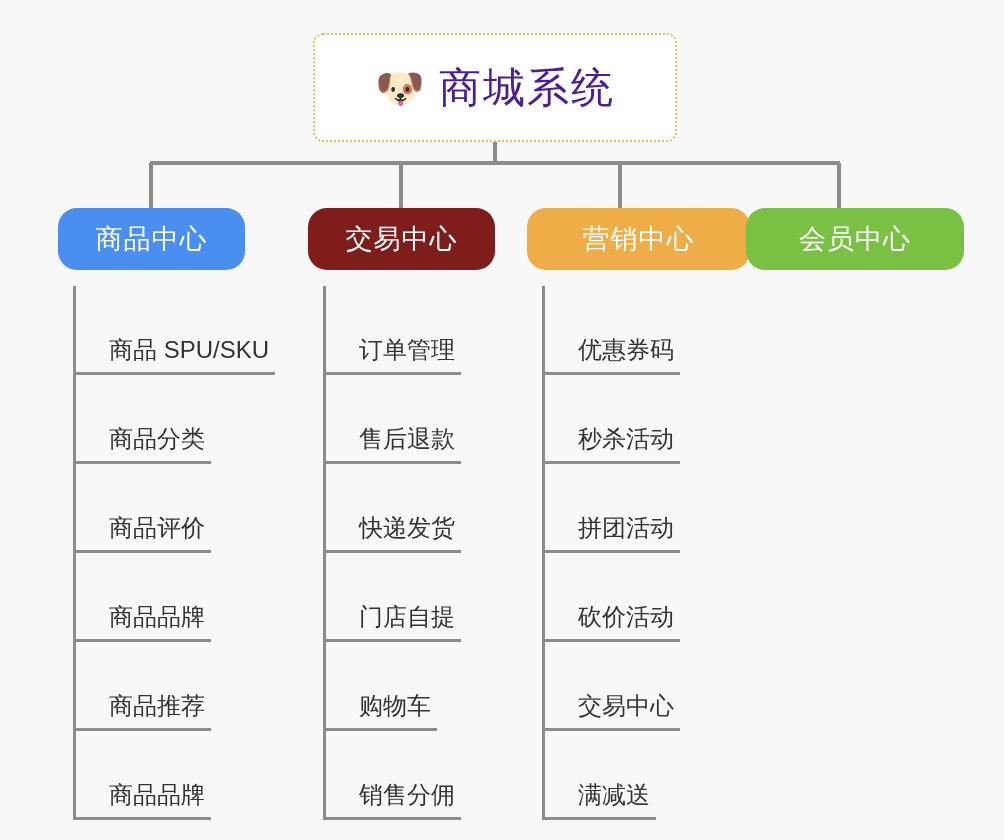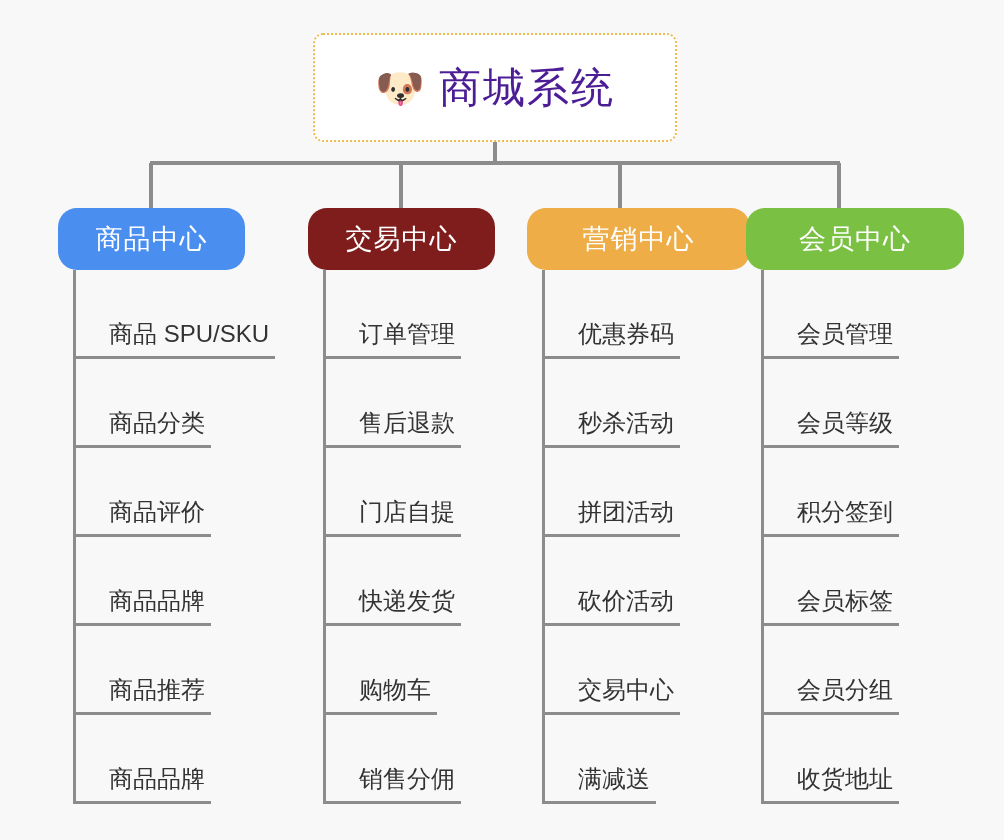--- a/index.html
+++ b/index.html
@@ -73,21 +73,21 @@
     justify-content: center;
     color: #ffffff;
     font-size: 27px;
     letter-spacing: 1px;
     box-sizing: border-box;
   }
 
   
   .leaf-list {
     position: relative;
-    margin-top: 0;
+    margin-top: 16px;
     padding-top: 0;
     border-left: 3px solid #8c8c8c;
     margin-left: 15px;
     text-align: center;
   }
   .leaf-item {
     position: relative;
     height: 89px;
     box-sizing: border-box;
     display: flex;
@@ -178,26 +178,26 @@
       <span>交易中心</span>
     </div>
     <div class="leaf-list">
       <div class="leaf-item">
         <span class="leaf-label">订单管理</span>
       </div>
       <div class="leaf-item">
         <span class="leaf-label">售后退款</span>
       </div>
       <div class="leaf-item">
+        <span class="leaf-label">快递发货</span>
+      </div>
+      <div class="leaf-item">
         <span class="leaf-label">门店自提</span>
       </div>
       <div class="leaf-item">
-        <span class="leaf-label">快递发货</span>
-      </div>
-      <div class="leaf-item">
         <span class="leaf-label">购物车</span>
       </div>
       <div class="leaf-item">
         <span class="leaf-label">销售分佣</span>
       </div>
     </div>
   </div>
 
   <div class="branch branch-3">
     <div class="branch-header">
@@ -222,35 +222,15 @@
       <div class="leaf-item">
         <span class="leaf-label">满减送</span>
       </div>
     </div>
   </div>
 
   <div class="branch branch-4">
     <div class="branch-header">
       <span>会员中心</span>
     </div>
-    <div class="leaf-list">
-      <div class="leaf-item">
-        <span class="leaf-label">会员管理</span>
-      </div>
-      <div class="leaf-item">
-        <span class="leaf-label">会员等级</span>
-      </div>
-      <div class="leaf-item">
-        <span class="leaf-label">积分签到</span>
-      </div>
-      <div class="leaf-item">
-        <span class="leaf-label">会员标签</span>
-      </div>
-      <div class="leaf-item">
-        <span class="leaf-label">会员分组</span>
-      </div>
-      <div class="leaf-item">
-        <span class="leaf-label">收货地址</span>
-      </div>
-    </div>
   </div>
 
 </div>
 
 </body></html>

